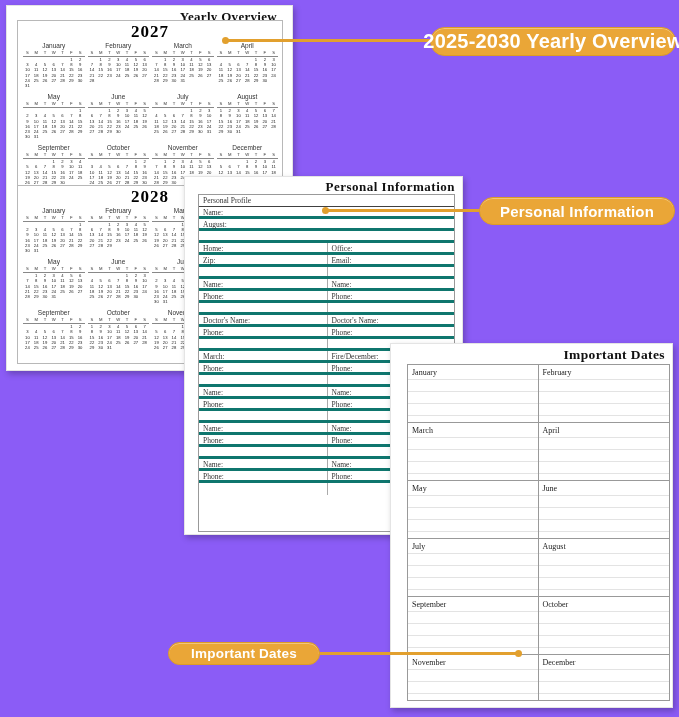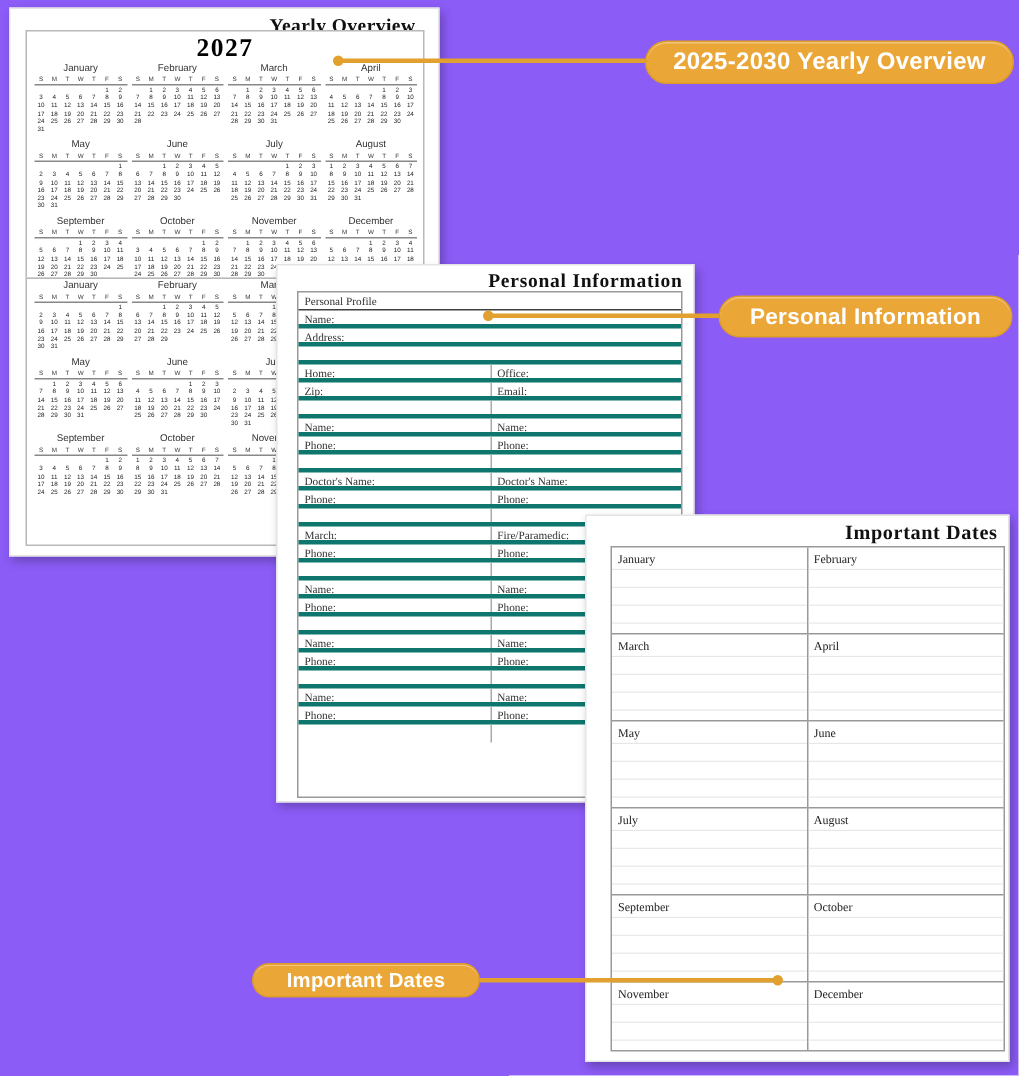--- a/index.html
+++ b/index.html
@@ -87,21 +87,21 @@
   .id-cell:not(:nth-last-child(-n+2)) { border-bottom:1px solid #999; }
   .id-month { font:8px "Liberation Serif", serif; color:#222; padding:3px 0 0 4px; }
   
   .badge {
     position:absolute; z-index:10; display:flex; align-items:center; justify-content:center;
     color:#fff; font-family:"Liberation Sans", sans-serif; font-weight:bold;
     border-radius:15px; border:1px solid #dd9c26;
     box-shadow:inset 0 1px 0 rgba(255,255,255,.35);
     box-sizing:border-box; letter-spacing:.2px; white-space:nowrap;
   }
-  .badge1 { left:430px; top:27px;  width:246px; height:29px; font-size:16px;text-align:center; }
+  .badge1 { left:430px; top:27px;  width:246px; height:29px; font-size:20px;text-align:center; }
   .badge2 { left:479px; top:197px; width:196px; height:28px; font-size:15px; }
   .badge3 { left:168px; top:642px; width:152px; height:23px; font-size:13.5px; }
   .cline { position:absolute; z-index:9; height:3px; }
   .cline1 { left:226px; top:39px;  width:206px; }
   .cline2 { left:326px; top:209px; width:155px; }
   .cline3 { left:318px; top:652px; width:202px; }
   .cdot { position:absolute; z-index:9; width:7px; height:7px; border-radius:50%; }
   .cdot1 { left:222px; top:37px; }
   .cdot2 { left:322px; top:207px; }
   .cdot3 { left:515px; top:650px; }
@@ -784,20 +784,21 @@
               <span></span>
               <span></span>
               <span></span>
               <span></span>
               <span></span>
             </div>
           </div>
         </div>
     </div>
     <div class="yearbox y1">
+      <div class="yearnum">2028</div>
       <div class="months" id="months-1">
           <div class="mini">
             <div class="mname">January</div>
             <div class="mhead">
               <span>S</span>
               <span>M</span>
               <span>T</span>
               <span>W</span>
               <span>T</span>
               <span>F</span>
@@ -1471,21 +1472,21 @@
   <section class="page page2">
     <h1 class="p2-title">Personal Information</h1>
     <div class="pi-table" id="pi-table">
         <div class="pi-row header">
           <span class="pi-label">Personal Profile</span>
         </div>
         <div class="pi-row full">
           <span class="pi-label">Name:</span>
         </div>
         <div class="pi-row full">
-          <span class="pi-label">Address:</span>
+          <span class="pi-label">August:</span>
         </div>
         <div class="pi-row blank"></div>
         <div class="pi-row pair">
           <div class="pi-half left">
             <span class="pi-label">Home:</span>
           </div>
           <div class="pi-half right">
             <span class="pi-label">Office:</span>
           </div>
         </div>
@@ -1536,21 +1537,21 @@
           </div>
         </div>
         <div class="pi-row blank">
           <div class="pi-half right"></div>
         </div>
         <div class="pi-row pair">
           <div class="pi-half left">
             <span class="pi-label">March:</span>
           </div>
           <div class="pi-half right">
-            <span class="pi-label">Fire/Paramedic:</span>
+            <span class="pi-label">Fire/December:</span>
           </div>
         </div>
         <div class="pi-row pair">
           <div class="pi-half left">
             <span class="pi-label">Phone:</span>
           </div>
           <div class="pi-half right">
             <span class="pi-label">Phone:</span>
           </div>
         </div>

